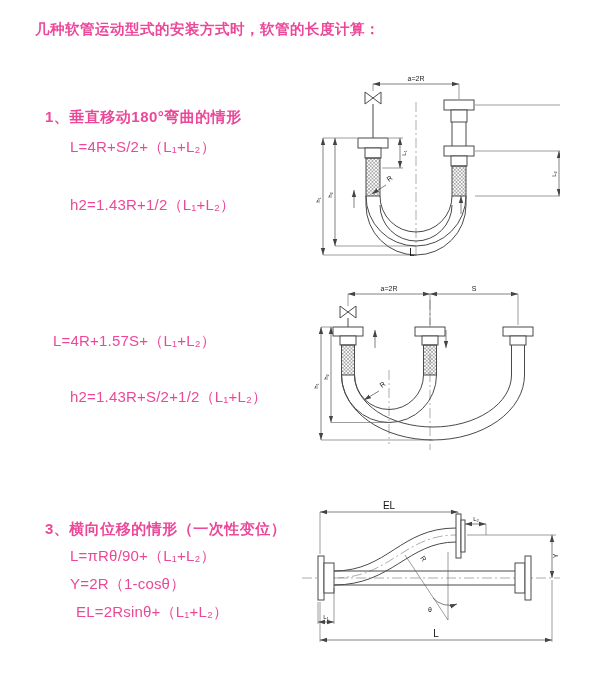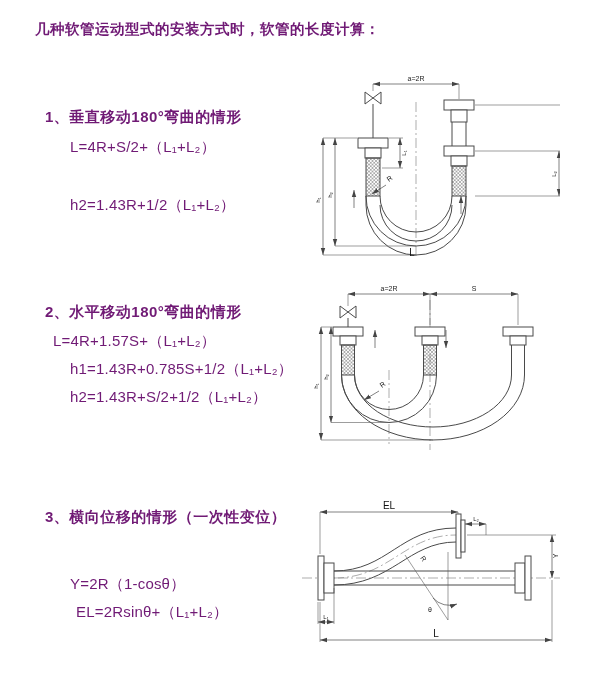--- a/index.html
+++ b/index.html
@@ -1,17 +1,17 @@
 <!DOCTYPE html>
 <html><head>
 <meta charset="utf-8">
 <style>
   html,body{margin:0;padding:0;background:#ffffff;}
   .page{position:relative;width:560px;height:675px;background:#fff;overflow:hidden;
-        font-family:"Liberation Sans","DejaVu Sans",sans-serif;color:#701a75;}
+        font-family:"Liberation Sans","DejaVu Sans",sans-serif;color:#ec4899;}
   .title{position:absolute;left:35px;top:20px;font-size:14.5px;font-weight:700;margin:0;letter-spacing:.5px;}
   .heading{position:absolute;font-size:15px;font-weight:700;letter-spacing:.5px;white-space:nowrap;}
   .formula{position:absolute;font-size:15px;font-weight:400;white-space:nowrap;letter-spacing:.2px;}
   .diagram{position:absolute;}
   svg{overflow:visible;display:block;}
   .ln{stroke:#4a4a4a;stroke-width:1;fill:none;}
   .tn{stroke:#5a5a5a;stroke-width:.6;fill:none;}
   .dim{stroke:#4a4a4a;stroke-width:.7;fill:none;}
   .cl{stroke:#8a8a8a;stroke-width:.7;stroke-dasharray:10 3 2 3;fill:none;}
   .wh{fill:#ffffff;stroke:#4a4a4a;stroke-width:1;}
@@ -127,23 +127,21 @@
 
       <g>
         <line class="dim" x1="73" y1="115" x2="59" y2="124" marker-end="url(#aE)"></line>
         <text class="dlab" x="76" y="112" transform="rotate(-38 76 112)">R</text>
       </g>
 
       <text class="dlab-lg mid" x="99" y="186">L</text>
     </svg>
   </div>
 
-  <div class="heading" style="left:45px;top:303px;">2、水平移动180°弯曲的情形</div>
   <div class="formula" style="left:53px;top:332px;">L=4R+1.57S+（L₁+L₂）</div>
-  <div class="formula" style="left:70px;top:360px;">h1=1.43R+0.785S+1/2（L₁+L₂）</div>
   <div class="formula" style="left:70px;top:388px;">h2=1.43R+S/2+1/2（L₁+L₂）</div>
 
   <div class="diagram" style="left:313px;top:282px;width:277px;height:175px;">
     <svg width="277" height="175" viewBox="0 0 277 175">
       <g>
         <line class="cl" x1="117" y1="18" x2="117" y2="168"></line>
         <line class="cl" x1="76" y1="88" x2="76" y2="162"></line>
       </g>
 
       <g>
@@ -204,21 +202,22 @@
         <text class="dlab-sm mid" transform="translate(15,95) rotate(-90)">h₂</text>
       </g>
 
       <g>
         <line class="dim" x1="66" y1="109" x2="51" y2="118" marker-end="url(#aE)"></line>
         <text class="dlab" x="69" y="106" transform="rotate(-38 69 106)">R</text>
       </g>
     </svg>
   </div>
 
-  <div class="heading" style="left:45px;top:508px;">3、横向位移的情形（一次性变位）</div>
+  <div class="heading" style="left:45px;top:520px;">3、横向位移的情形（一次性变位）</div>
+  <div class="formula" style="left:70px;top:547px;">L=πRθ/90+（L₁+L₂）</div>
   <div class="formula" style="left:70px;top:575px;">Y=2R（1-cosθ）</div>
   <div class="formula" style="left:76px;top:603px;">EL=2Rsinθ+（L₁+L₂）</div>
 
   <div class="diagram" style="left:300px;top:500px;width:290px;height:150px;">
     <svg width="290" height="150" viewBox="0 0 290 150">
       <g>
         <line class="cl" x1="2" y1="78" x2="288" y2="78"></line>
         <path class="cl" d="M34,78 C90,78 104,35 156,35"></path>
       </g>
 

